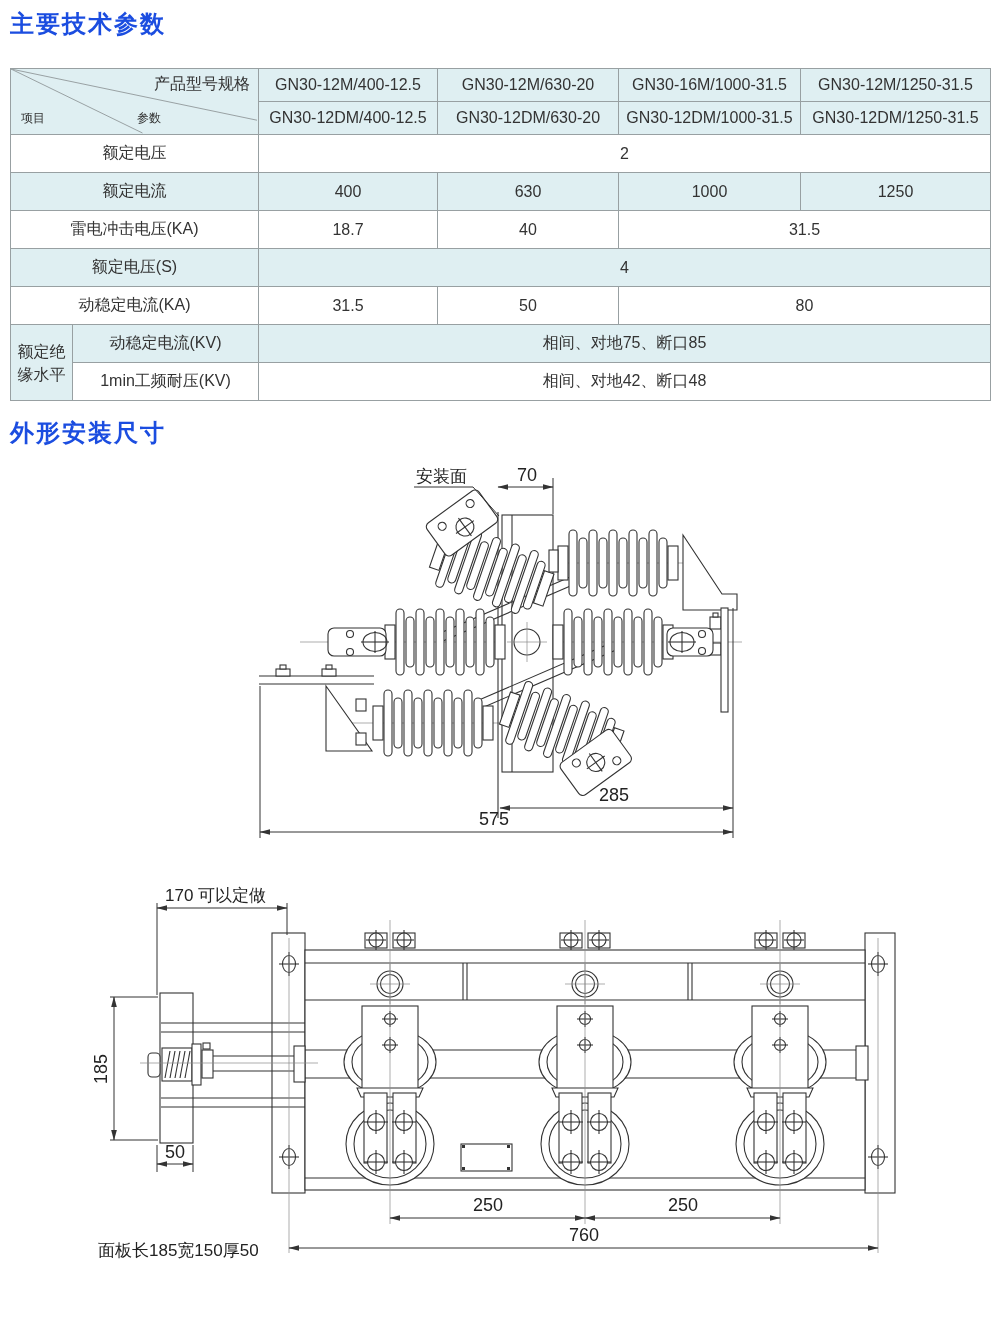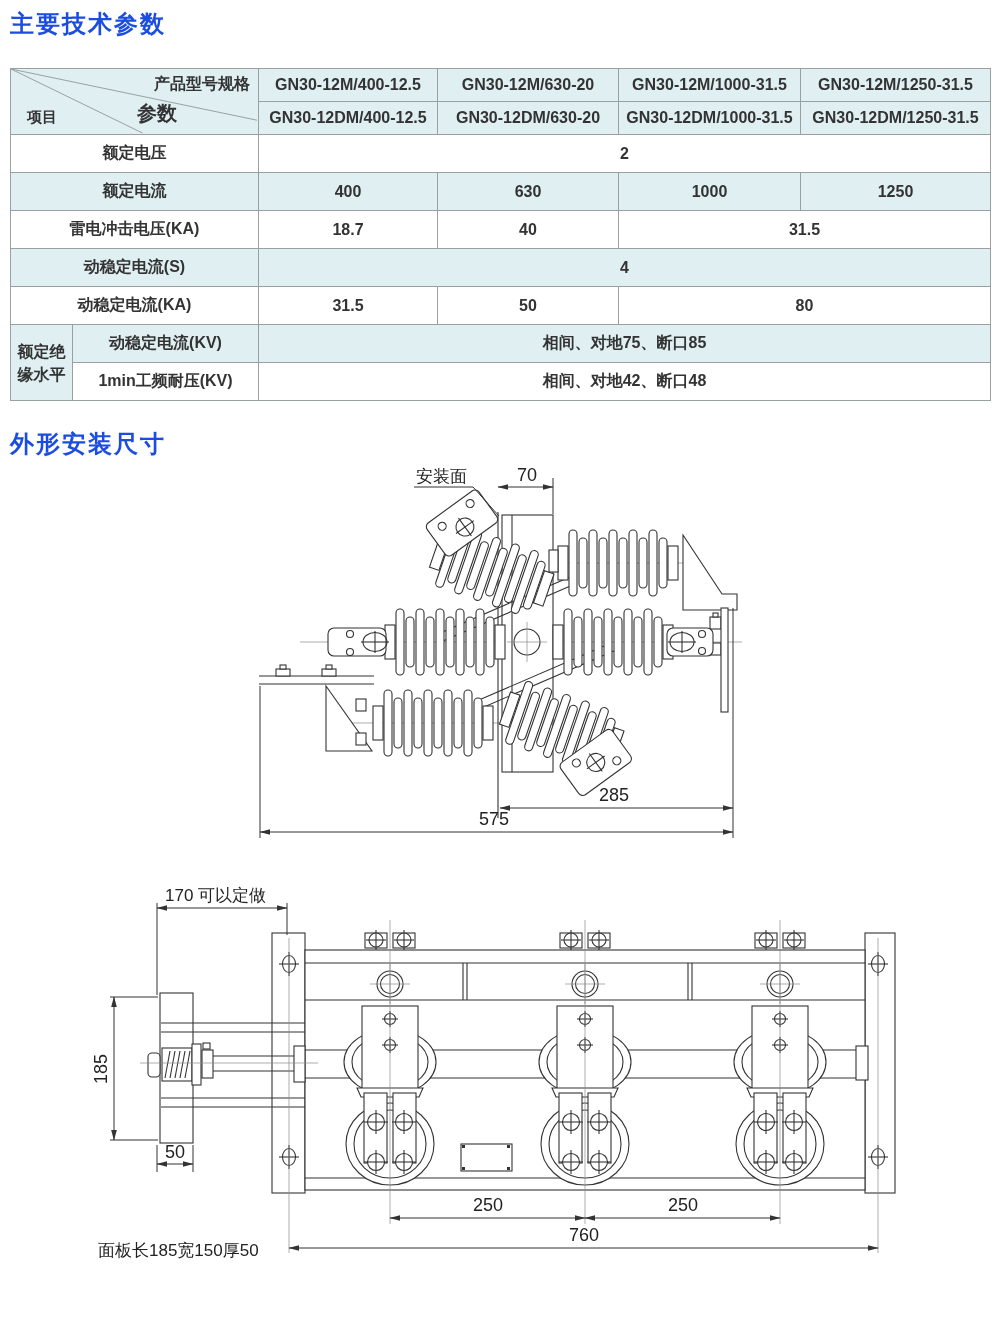--- a/index.html
+++ b/index.html
@@ -1,34 +1,34 @@
 <!DOCTYPE html>
 <html><head>
 <meta charset="utf-8">
 <style>
   html,body{margin:0;padding:0;background:#fff;}
   #canvas{position:relative;width:1000px;height:1325px;background:#fff;overflow:hidden;
           font-family:"Liberation Sans",sans-serif;color:#333;}
   .sec-title{position:absolute;left:10px;font-weight:bold;font-size:24px;color:#1b4de0;letter-spacing:2px;}
-  #title1{top:8px;} #title2{top:428px;}
+  #title1{top:8px;} #title2{top:417px;}
 
   table.spec{position:absolute;left:10px;top:68px;width:980px;border-collapse:collapse;table-layout:fixed;}
-  table.spec td,table.spec th{border:1px solid #98a0a2;font-size:16px;font-weight:bold;
+  table.spec td,table.spec th{border:1px solid #98a0a2;font-size:16px;font-weight:normal;
      color:#333;text-align:center;vertical-align:middle;padding:0 2px;overflow:hidden;}
   table.spec thead tr{height:33px;}
   table.spec tbody tr{height:38px;}
   .stripe{background:#dfeff2;}
   td.lbl{text-align:left;padding-left:20px;}
   td.sublbl{text-align:left;padding-left:14px;}
   td.grp{padding:2px;line-height:23px;}
   .corner{position:relative;padding:0;}
   .corner svg{position:absolute;left:0;top:0;width:100%;height:100%;}
   .corner .ct{position:absolute;top:5px;right:8px;font-size:16px;}
-  .corner .cm{position:absolute;bottom:7px;left:126px;font-size:20px;}
-  .corner .cb{position:absolute;bottom:7px;left:16px;font-size:15px;}
+  .corner .cm{position:absolute;bottom:7px;left:126px;font-size:12px;}
+  .corner .cb{position:absolute;bottom:7px;left:10px;font-size:12px;}
 
   svg.draw{position:absolute;}
   .ln{stroke:#333;stroke-width:1.1;fill:none;}
   .fw{stroke:#333;stroke-width:1.1;fill:#fff;}
   .thin{stroke:#8a8a8a;stroke-width:0.7;fill:none;}
   .dim{stroke:#333;stroke-width:1;fill:none;}
   .dtx{font-family:"Liberation Sans",sans-serif;font-size:18px;fill:#222;text-anchor:middle;}
   .ctx{font-family:"Liberation Sans",sans-serif;font-size:17px;fill:#222;text-anchor:start;}
 </style>
 </head>
@@ -53,21 +53,21 @@
           <svg viewBox="0 0 248 66" preserveAspectRatio="none">
             <line x1="0" y1="0" x2="247" y2="52" stroke="#98a0a2" stroke-width="1"></line>
             <line x1="0" y1="0" x2="132" y2="65" stroke="#98a0a2" stroke-width="1"></line>
           </svg>
           <span class="ct">产品型号规格</span>
           <span class="cm">参数</span>
           <span class="cb">项目</span>
         </th>
         <th>GN30-12M/400-12.5</th>
         <th>GN30-12M/630-20</th>
-        <th>GN30-12M/1000-31.5</th>
+        <th>GN30-16M/1000-31.5</th>
         <th>GN30-12M/1250-31.5</th>
       </tr>
       <tr class="stripe">
         <th>GN30-12DM/400-12.5</th>
         <th>GN30-12DM/630-20</th>
         <th>GN30-12DM/1000-31.5</th>
         <th>GN30-12DM/1250-31.5</th>
       </tr>
     </thead>
     <tbody>
@@ -82,21 +82,21 @@
         <td>1000</td>
         <td>1250</td>
       </tr>
       <tr>
         <td class="lbl" colspan="2">雷电冲击电压(KA)</td>
         <td>18.7</td>
         <td>40</td>
         <td colspan="2">31.5</td>
       </tr>
       <tr class="stripe">
-        <td class="lbl" colspan="2">动稳定电流(S)</td>
+        <td class="lbl" colspan="2">额定电压(S)</td>
         <td colspan="4">4</td>
       </tr>
       <tr>
         <td class="lbl" colspan="2">动稳定电流(KA)</td>
         <td>31.5</td>
         <td>50</td>
         <td colspan="2">80</td>
       </tr>
       <tr class="stripe">
         <td class="grp" rowspan="2">额定绝缘水平</td>

